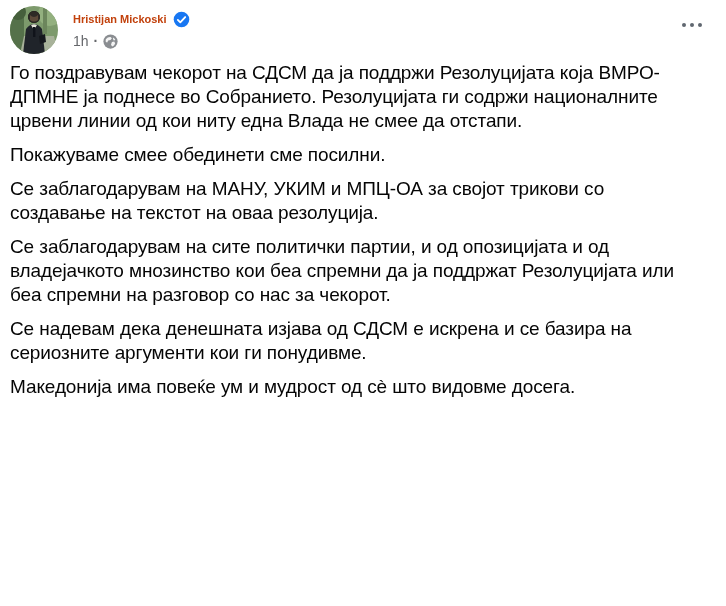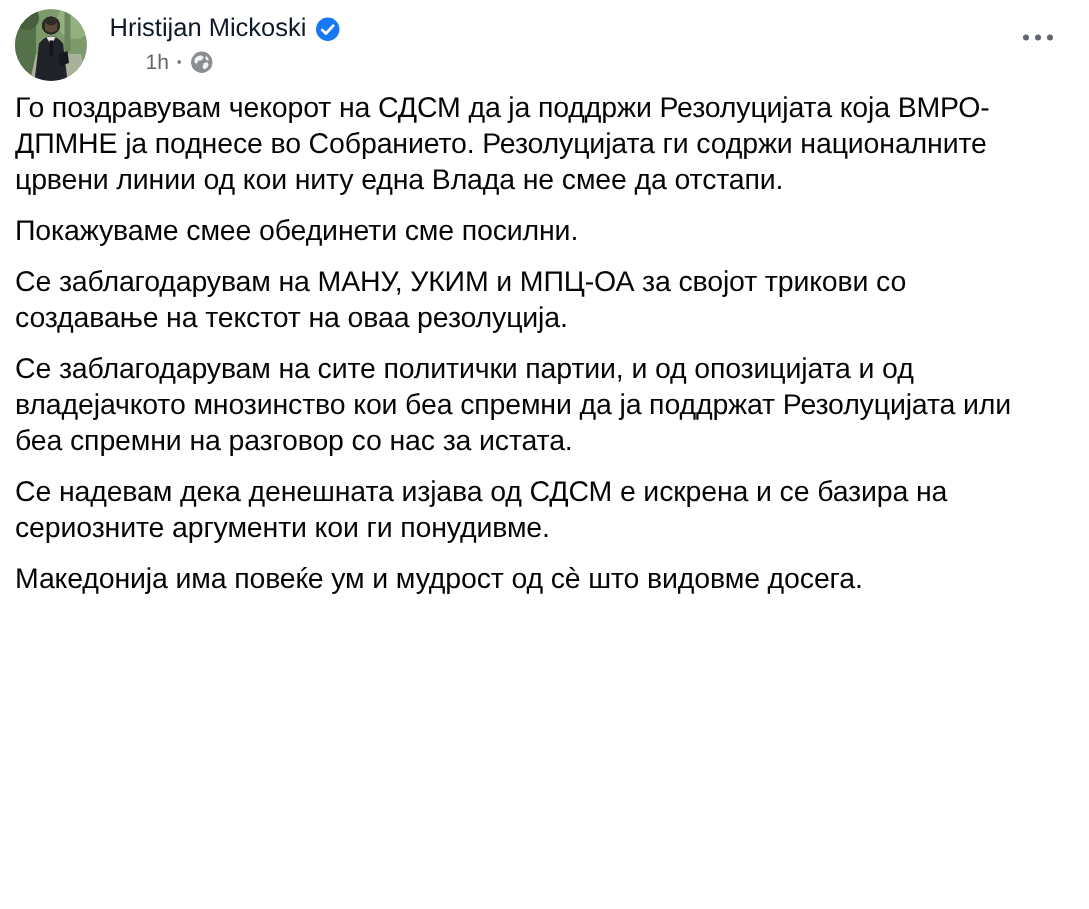--- a/index.html
+++ b/index.html
@@ -23,37 +23,36 @@
     width: 48px; height: 48px;
     border-radius: 50%;
     overflow: hidden;
     flex: 0 0 48px;
     cursor: pointer;
   }
   .avatar svg { display: block; width: 48px; height: 48px; }
   .header-info { margin-left: 15px; padding-top: 2px; }
   .name-row { display: flex; align-items: center; gap: 6px; }
   .author-name {
-    font-size: 17px;
-    font-weight: normal;
-    color: #0f172a;
+    font-size: 11px;
+    font-weight: bold;
+    color: #c2410c;
     line-height: 22px;
     cursor: pointer;
     white-space: nowrap;
   }
   .verified-badge { width: 17px; height: 17px; margin-top: 1px; }
   .meta-row {
     display: flex;
     align-items: center;
     gap: 5px;
     margin-top: 2px;
     color: #65676B;
     font-size: 14px;
     line-height: 18px;
-    margin-left: 24px;
   }
   .timestamp { cursor: pointer; }
   .meta-sep { font-weight: bold; }
   .globe-icon { width: 15px; height: 15px; margin-top: 1px; }
   .more-btn {
     position: absolute;
     top: 13px; right: 16px;
     width: 36px; height: 24px;
     display: flex;
     align-items: center;
@@ -128,18 +127,18 @@
   <div class="more-btn">
     <span class="dot"></span>
     <span class="dot"></span>
     <span class="dot"></span>
   </div>
 
   <div class="post-body">
     <p>Го поздравувам чекорот на СДСМ да ја поддржи Резолуцијата која ВМРО-ДПМНЕ ја поднесе во Собранието. Резолуцијата ги содржи националните црвени линии од кои ниту една Влада не смее да отстапи.</p>
     <p>Покажуваме смее обединети сме посилни.</p>
     <p>Се заблагодарувам на МАНУ, УКИМ и МПЦ-ОА за својот трикови со создавање на текстот на оваа резолуција.</p>
-    <p>Се заблагодарувам на сите политички партии, и од опозицијата и од владејачкото мнозинство кои беа спремни да ја поддржат Резолуцијата или беа спремни на разговор со нас за истата.</p>
+    <p>Се заблагодарувам на сите политички партии, и од опозицијата и од владејачкото мнозинство кои беа спремни да ја поддржат Резолуцијата или беа спремни на разговор со нас за чекорот.</p>
     <p>Се надевам дека денешната изјава од СДСМ е искрена и се базира на сериозните аргументи кои ги понудивме.</p>
     <p>Македонија има повеќе ум и мудрост од сè што видовме досега.</p>
   </div>
 
 </div>
 
 </body></html>

